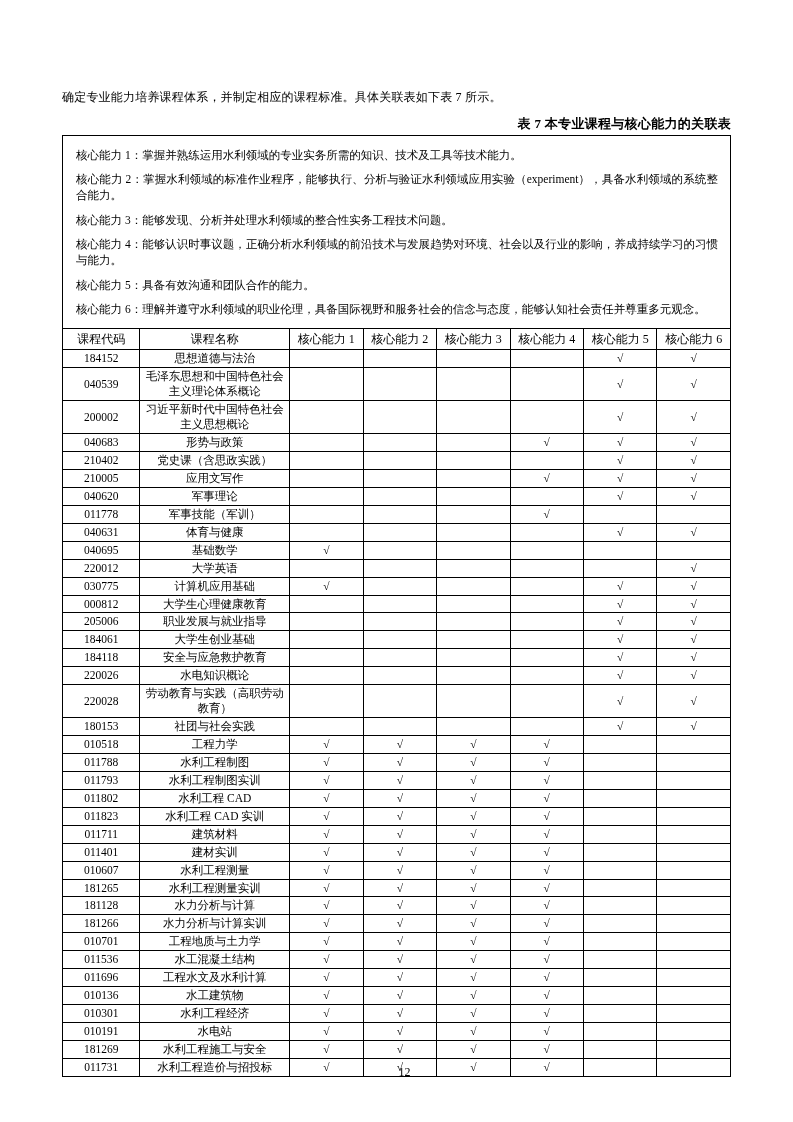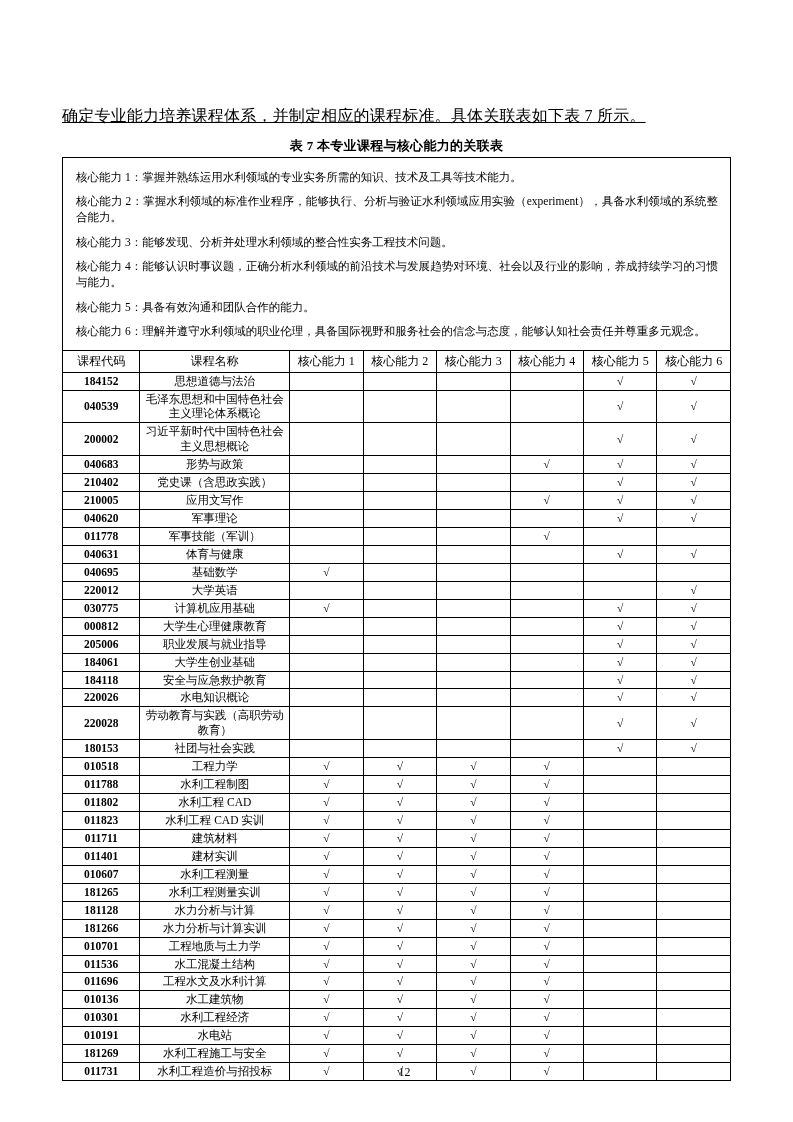--- a/index.html
+++ b/index.html
@@ -16,29 +16,28 @@
   }
   .page {
     position: absolute;
     left: 0; top: 0;
     width: 793px;
     height: 1122px;
     box-sizing: border-box;
     padding: 88px 62px 40px 62px;
   }
   .intro-para {
-    font-size: 16px;
+    font-size: 12px;
     line-height: 1.55;
     text-align: justify;
     letter-spacing: 0.2px;
-    margin: 16px 0 8px 0;
-    text-decoration: underline;
+    margin: 0 0 8px 0;
   }
   .table-title {
-    text-align: center;
+    text-align: right;
     font-size: 13px;
     font-weight: bold;
     margin: 0 0 2px 0;
     letter-spacing: 0.3px;
   }
   .ability-box {
     border: 1px solid #000;
     border-bottom: none;
     padding: 3px 4px 3px 5px;
     box-sizing: border-box;
@@ -66,21 +65,21 @@
   }
   table.matrix th {
     font-weight: normal;
     font-size: 12px;
     line-height: 1.35;
     padding: 2px 2px;
   }
   col.c-code { width: 11.6%; }
   col.c-name { width: 22.4%; }
   col.c-ab { width: 11%; }
-  td.code { font-size: 11.5px; font-weight: bold; }
+  td.code { font-size: 11.5px; }
   td.name { font-size: 11.5px; }
   td.chk { font-size: 11px; }
   .two-line td.name { line-height: 1.3; }
   .footer {
     position: absolute;
     bottom: 42px;
     left: 8px;
     width: 793px;
     text-align: center;
     font-size: 12px;
@@ -332,20 +331,30 @@
           <td class="code">011788</td>
           <td class="name">水利工程制图</td>
           <td class="chk">√</td>
           <td class="chk">√</td>
           <td class="chk">√</td>
           <td class="chk">√</td>
           <td class="chk"></td>
           <td class="chk"></td>
         </tr>
         <tr>
+          <td class="code">011793</td>
+          <td class="name">水利工程制图实训</td>
+          <td class="chk">√</td>
+          <td class="chk">√</td>
+          <td class="chk">√</td>
+          <td class="chk">√</td>
+          <td class="chk"></td>
+          <td class="chk"></td>
+        </tr>
+        <tr>
           <td class="code">011802</td>
           <td class="name">水利工程 CAD</td>
           <td class="chk">√</td>
           <td class="chk">√</td>
           <td class="chk">√</td>
           <td class="chk">√</td>
           <td class="chk"></td>
           <td class="chk"></td>
         </tr>
         <tr class="two-line">

